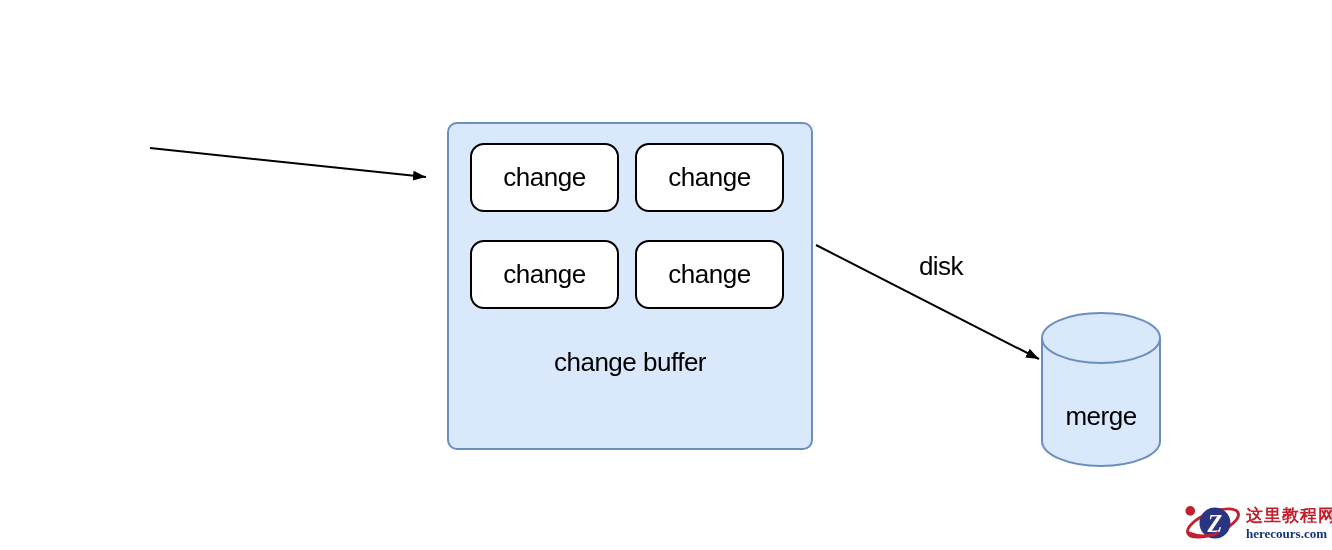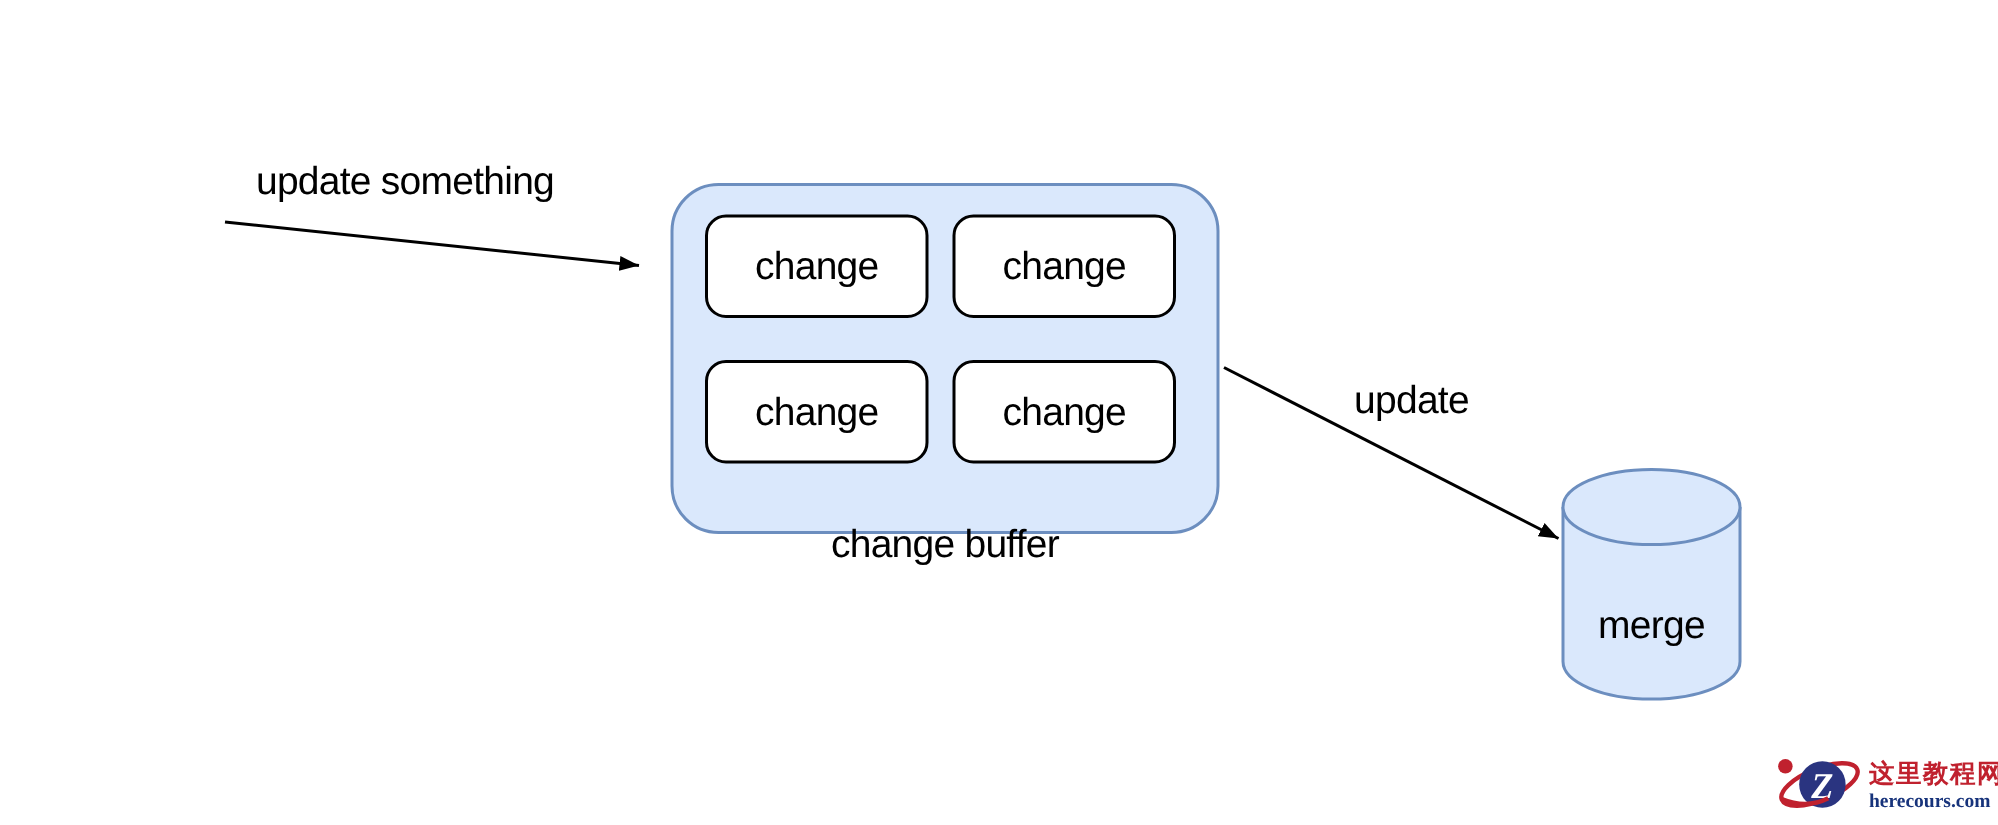--- a/index.html
+++ b/index.html
@@ -55,24 +55,24 @@
     transform: translateX(-50%);
     line-height: 30px;
   }
   .update-label { left: 270px; top: 105px; }
   .merge-label  { left: 941px; top: 251px; }
   .disk-label   { left: 1101px; top: 401px; }
 
   .buffer {
     position: absolute;
     left: 447px; top: 122px;
-    width: 366px; height: 234px;
+    width: 366px; height: 328px;
     background: var(--shape-fill);
     border: 2px solid var(--shape-border);
-    border-radius: 32px;
+    border-radius: 10px;
   }
   .buffer-title {
     position: absolute;
     left: 0; right: 0;
     top: 223px;
     text-align: center;
     font-size: 26px;
     letter-spacing: -0.5px;
     color: var(--label-color);
     line-height: 30px;
@@ -140,31 +140,30 @@
     <line class="arrow-line" x1="150" y1="148" x2="426" y2="177" marker-end="url(#arrowhead)"></line>
 
     <line class="arrow-line" x1="816" y1="245" x2="1039" y2="359" marker-end="url(#arrowhead)"></line>
 
     <g>
       <path class="cyl" d="M1042,338 L1042,441 A59,25 0 0 0 1160,441 L1160,338"></path>
       <ellipse class="cyl" cx="1101" cy="338" rx="59" ry="25"></ellipse>
     </g>
   </svg>
 
-  <div class="label update-label">update something</div>
 
   <div class="buffer">
     <div class="change-box b1">change</div>
     <div class="change-box b2">change</div>
     <div class="change-box b3">change</div>
     <div class="change-box b4">change</div>
     <div class="buffer-title">change buffer</div>
   </div>
 
-  <div class="label merge-label">update</div>
+  <div class="label merge-label">disk</div>
 
   <div class="label disk-label">merge</div>
 
   <div class="watermark">
     <svg class="wm-logo" viewBox="0 0 62 50" xmlns="http://www.w3.org/2000/svg">
       <ellipse class="wm-orbit" cx="31" cy="25" rx="28" ry="11" transform="rotate(-22 31 25)"></ellipse>
       <circle class="wm-circle" cx="33" cy="25" r="16"></circle>
       <text class="wm-z" x="33" y="34" text-anchor="middle">Z</text>
       <path class="wm-orbit" d="M37,34.5 Q22,42 5,35"></path>
       <circle class="wm-blob" cx="7.5" cy="12.5" r="5"></circle>

